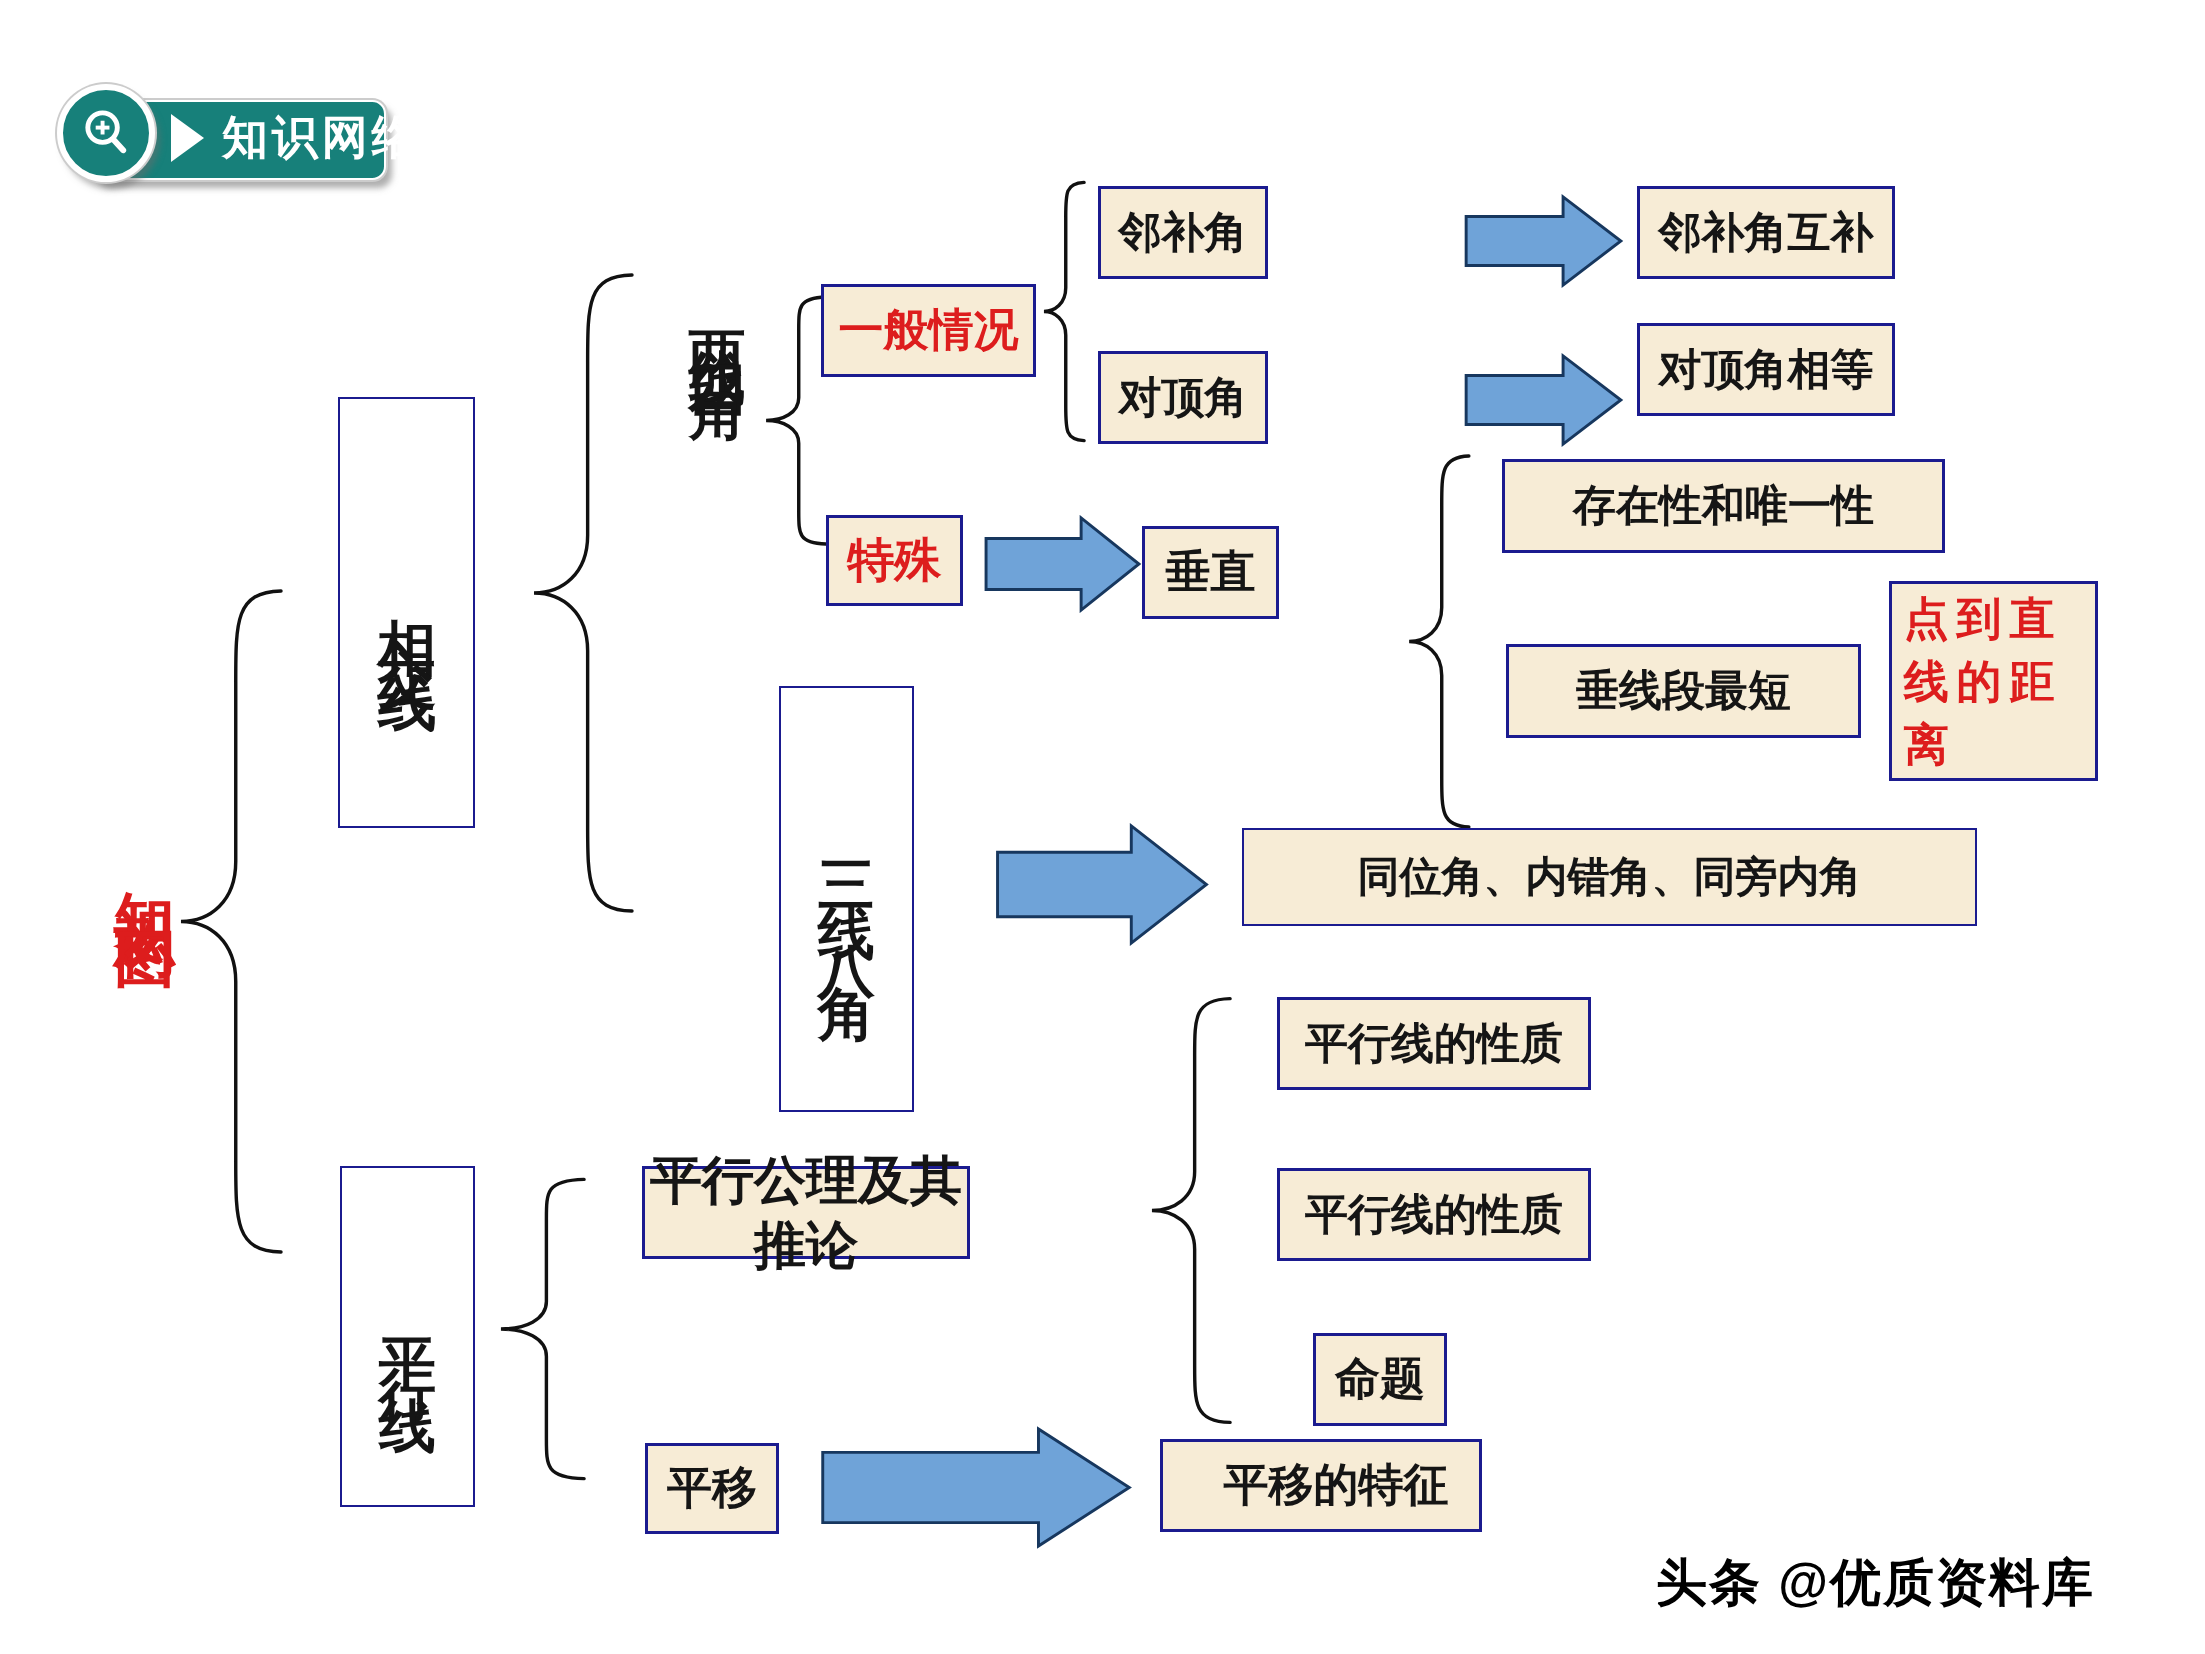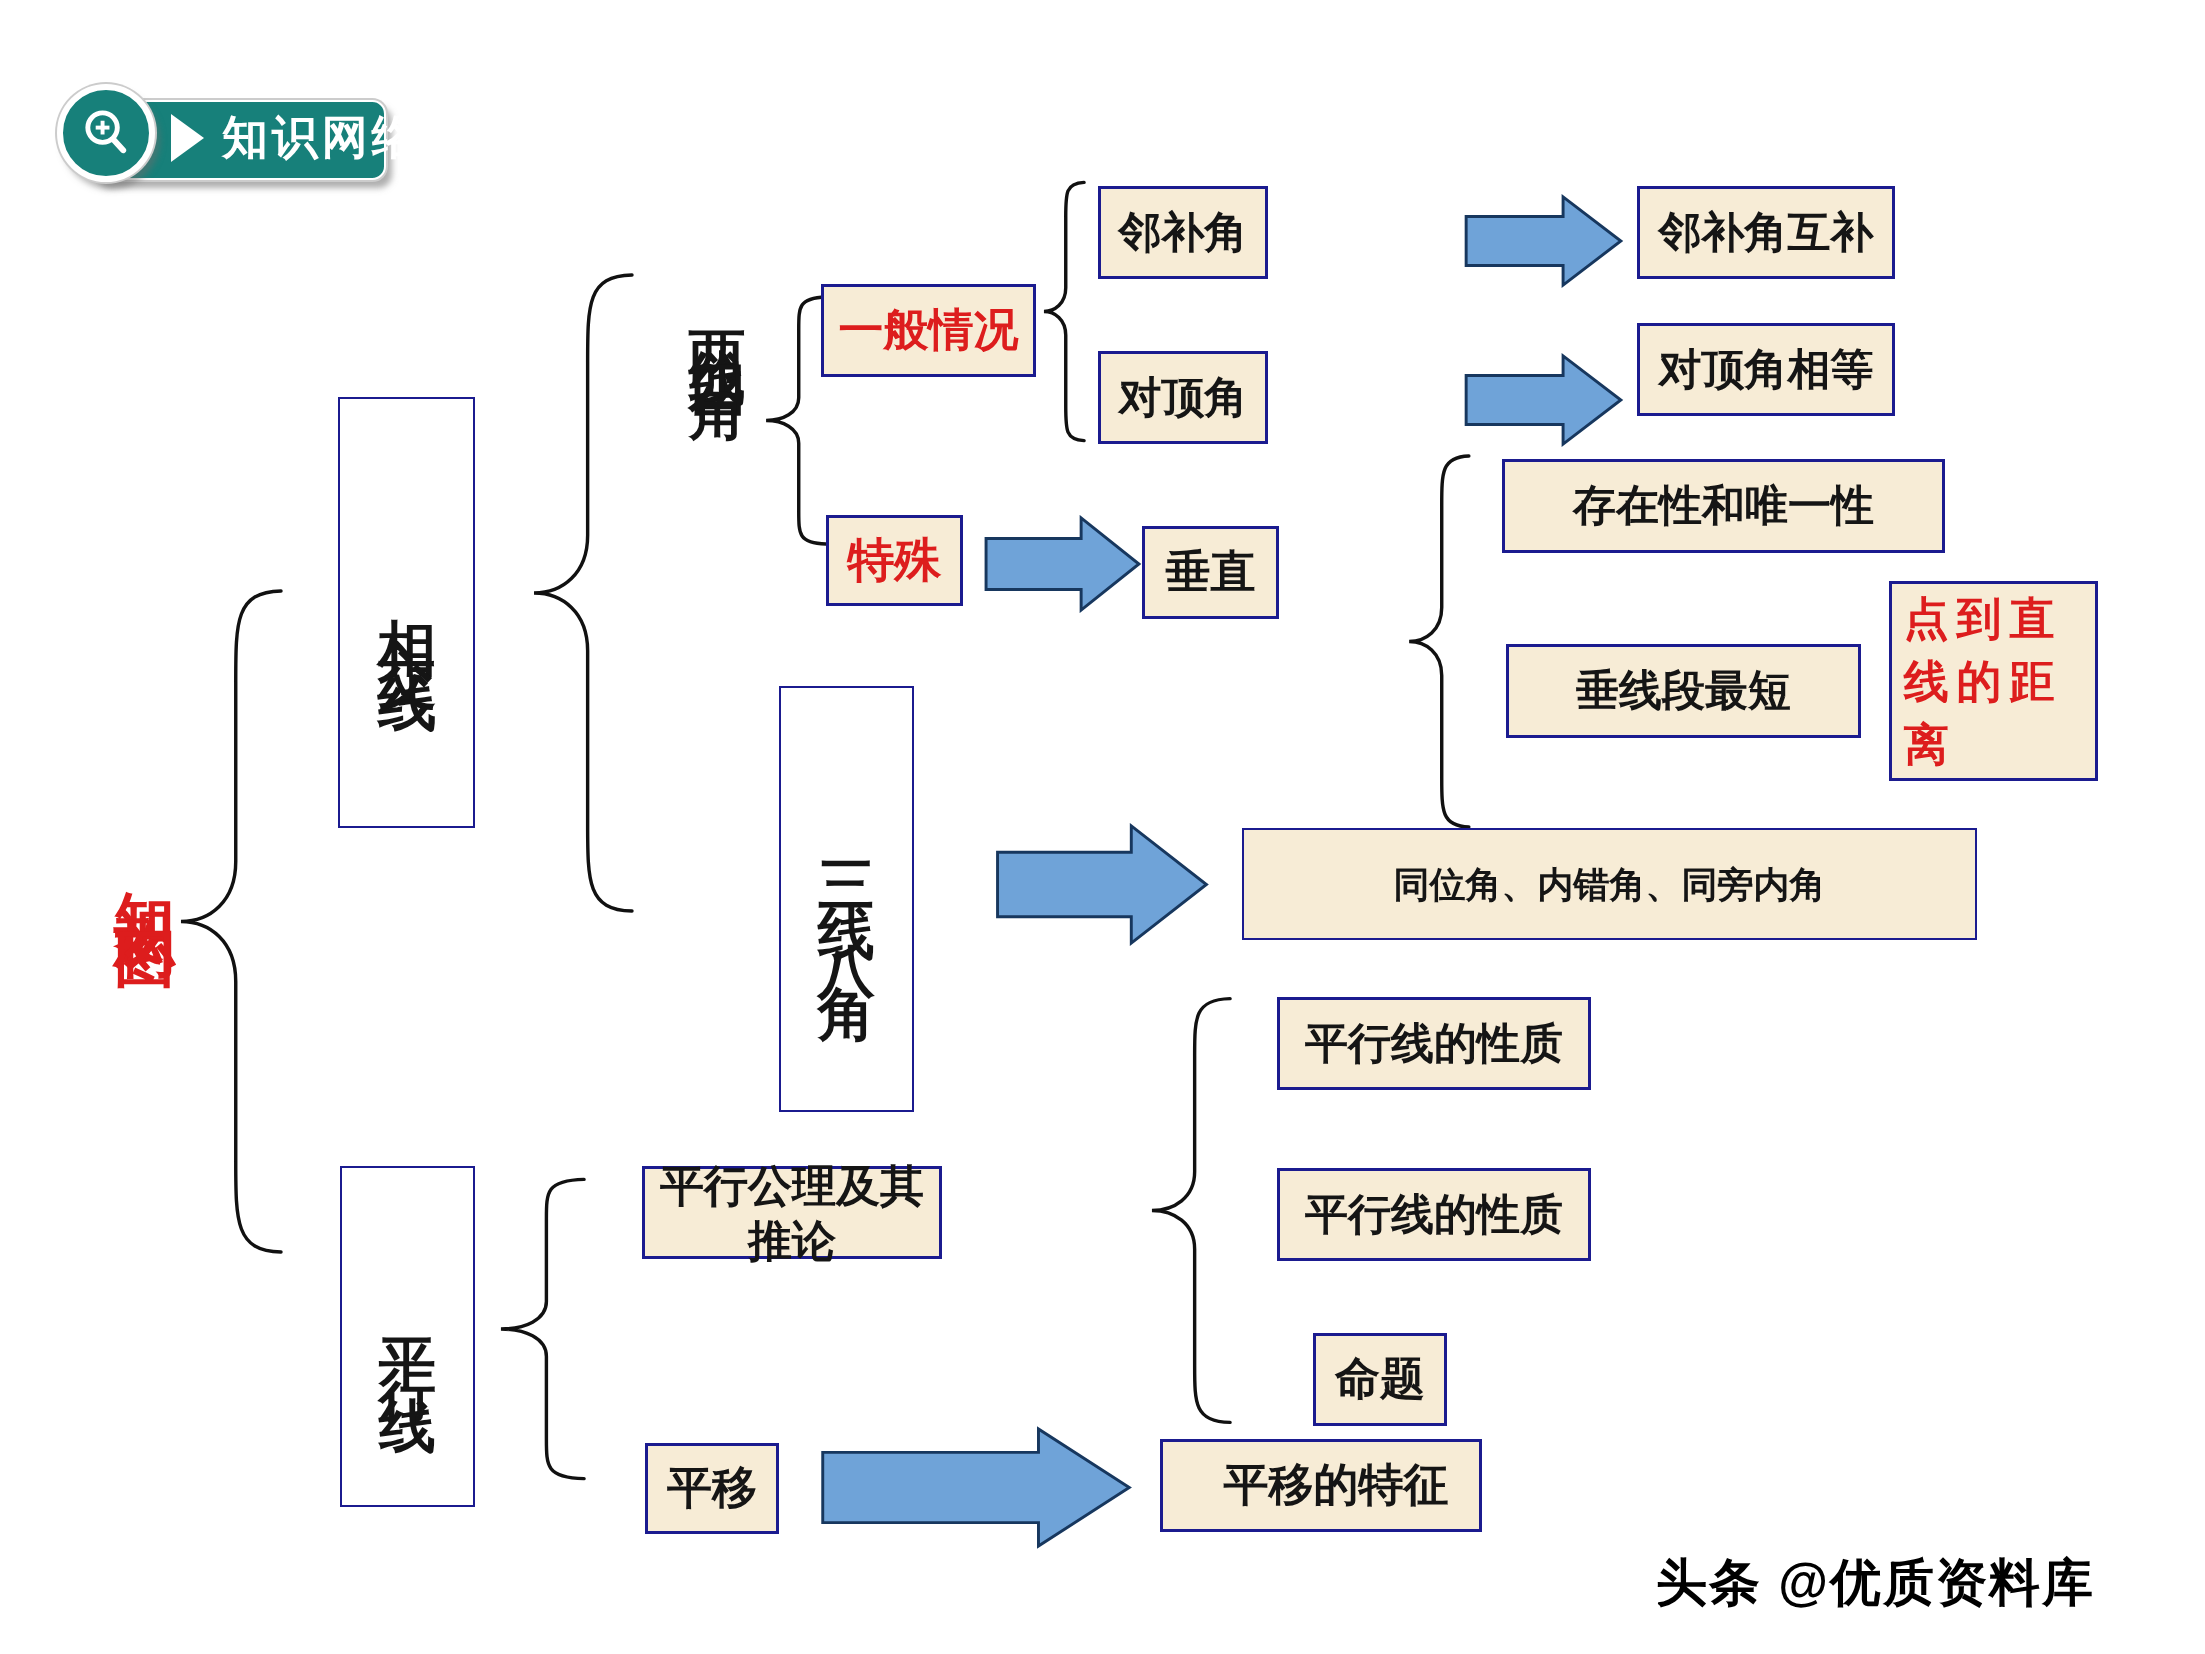--- a/index.html
+++ b/index.html
@@ -173,25 +173,25 @@
 
   <div class="box" style="left:1502px;top:459px;width:443px;height:94px;font-size:43px;">存在性和唯一性</div>
 
   <div class="box" style="left:1506px;top:644px;width:355px;height:94px;font-size:43px;">垂线段最短</div>
 
   <div class="box red" style="left:1889px;top:581px;width:209px;height:200px;font-size:45px;letter-spacing:7.8px;
               justify-content:flex-start;text-align:left;padding:7.8px 11.8px;line-height:1.4;">点到直线的距离</div>
 
   <div class="box white vtext" style="left:779px;top:686px;width:135px;height:426px;font-size:57px;letter-spacing:41px;">三线八角</div>
 
-  <div class="box" style="left:1242px;top:828px;width:735px;height:112px;font-size:36px;border-width:2.9px;text-align:center;">同位角、内错角、同旁内角</div>
+  <div class="box" style="left:1242px;top:828px;width:735px;height:98px;font-size:42px;border-width:2.9px;text-align:center;">同位角、内错角、同旁内角</div>
 
   <div class="box white vtext" style="left:340px;top:1166px;width:135px;height:341px;font-size:57px;letter-spacing:29px;">平行线</div>
 
-  <div class="box" style="left:642px;top:1166px;width:300px;height:93px;font-size:44px;">平行公理及其推论</div>
+  <div class="box" style="left:642px;top:1166px;width:328px;height:93px;font-size:52px;">平行公理及其推论</div>
 
   <div class="box" style="left:1277px;top:997px;width:314px;height:93px;font-size:43px;">平行线的性质</div>
 
   <div class="box" style="left:1277px;top:1168px;width:314px;height:93px;font-size:43px;">平行线的性质</div>
 
   <div class="box" style="left:1313px;top:1333px;width:134px;height:93px;font-size:45px;">命题</div>
 
   <div class="box" style="left:645px;top:1443px;width:134px;height:91px;font-size:45px;">平移</div>
 
   <div class="box" style="left:1160px;top:1439px;width:322px;height:93px;font-size:45px;padding-left:30px;">平移的特征</div>

